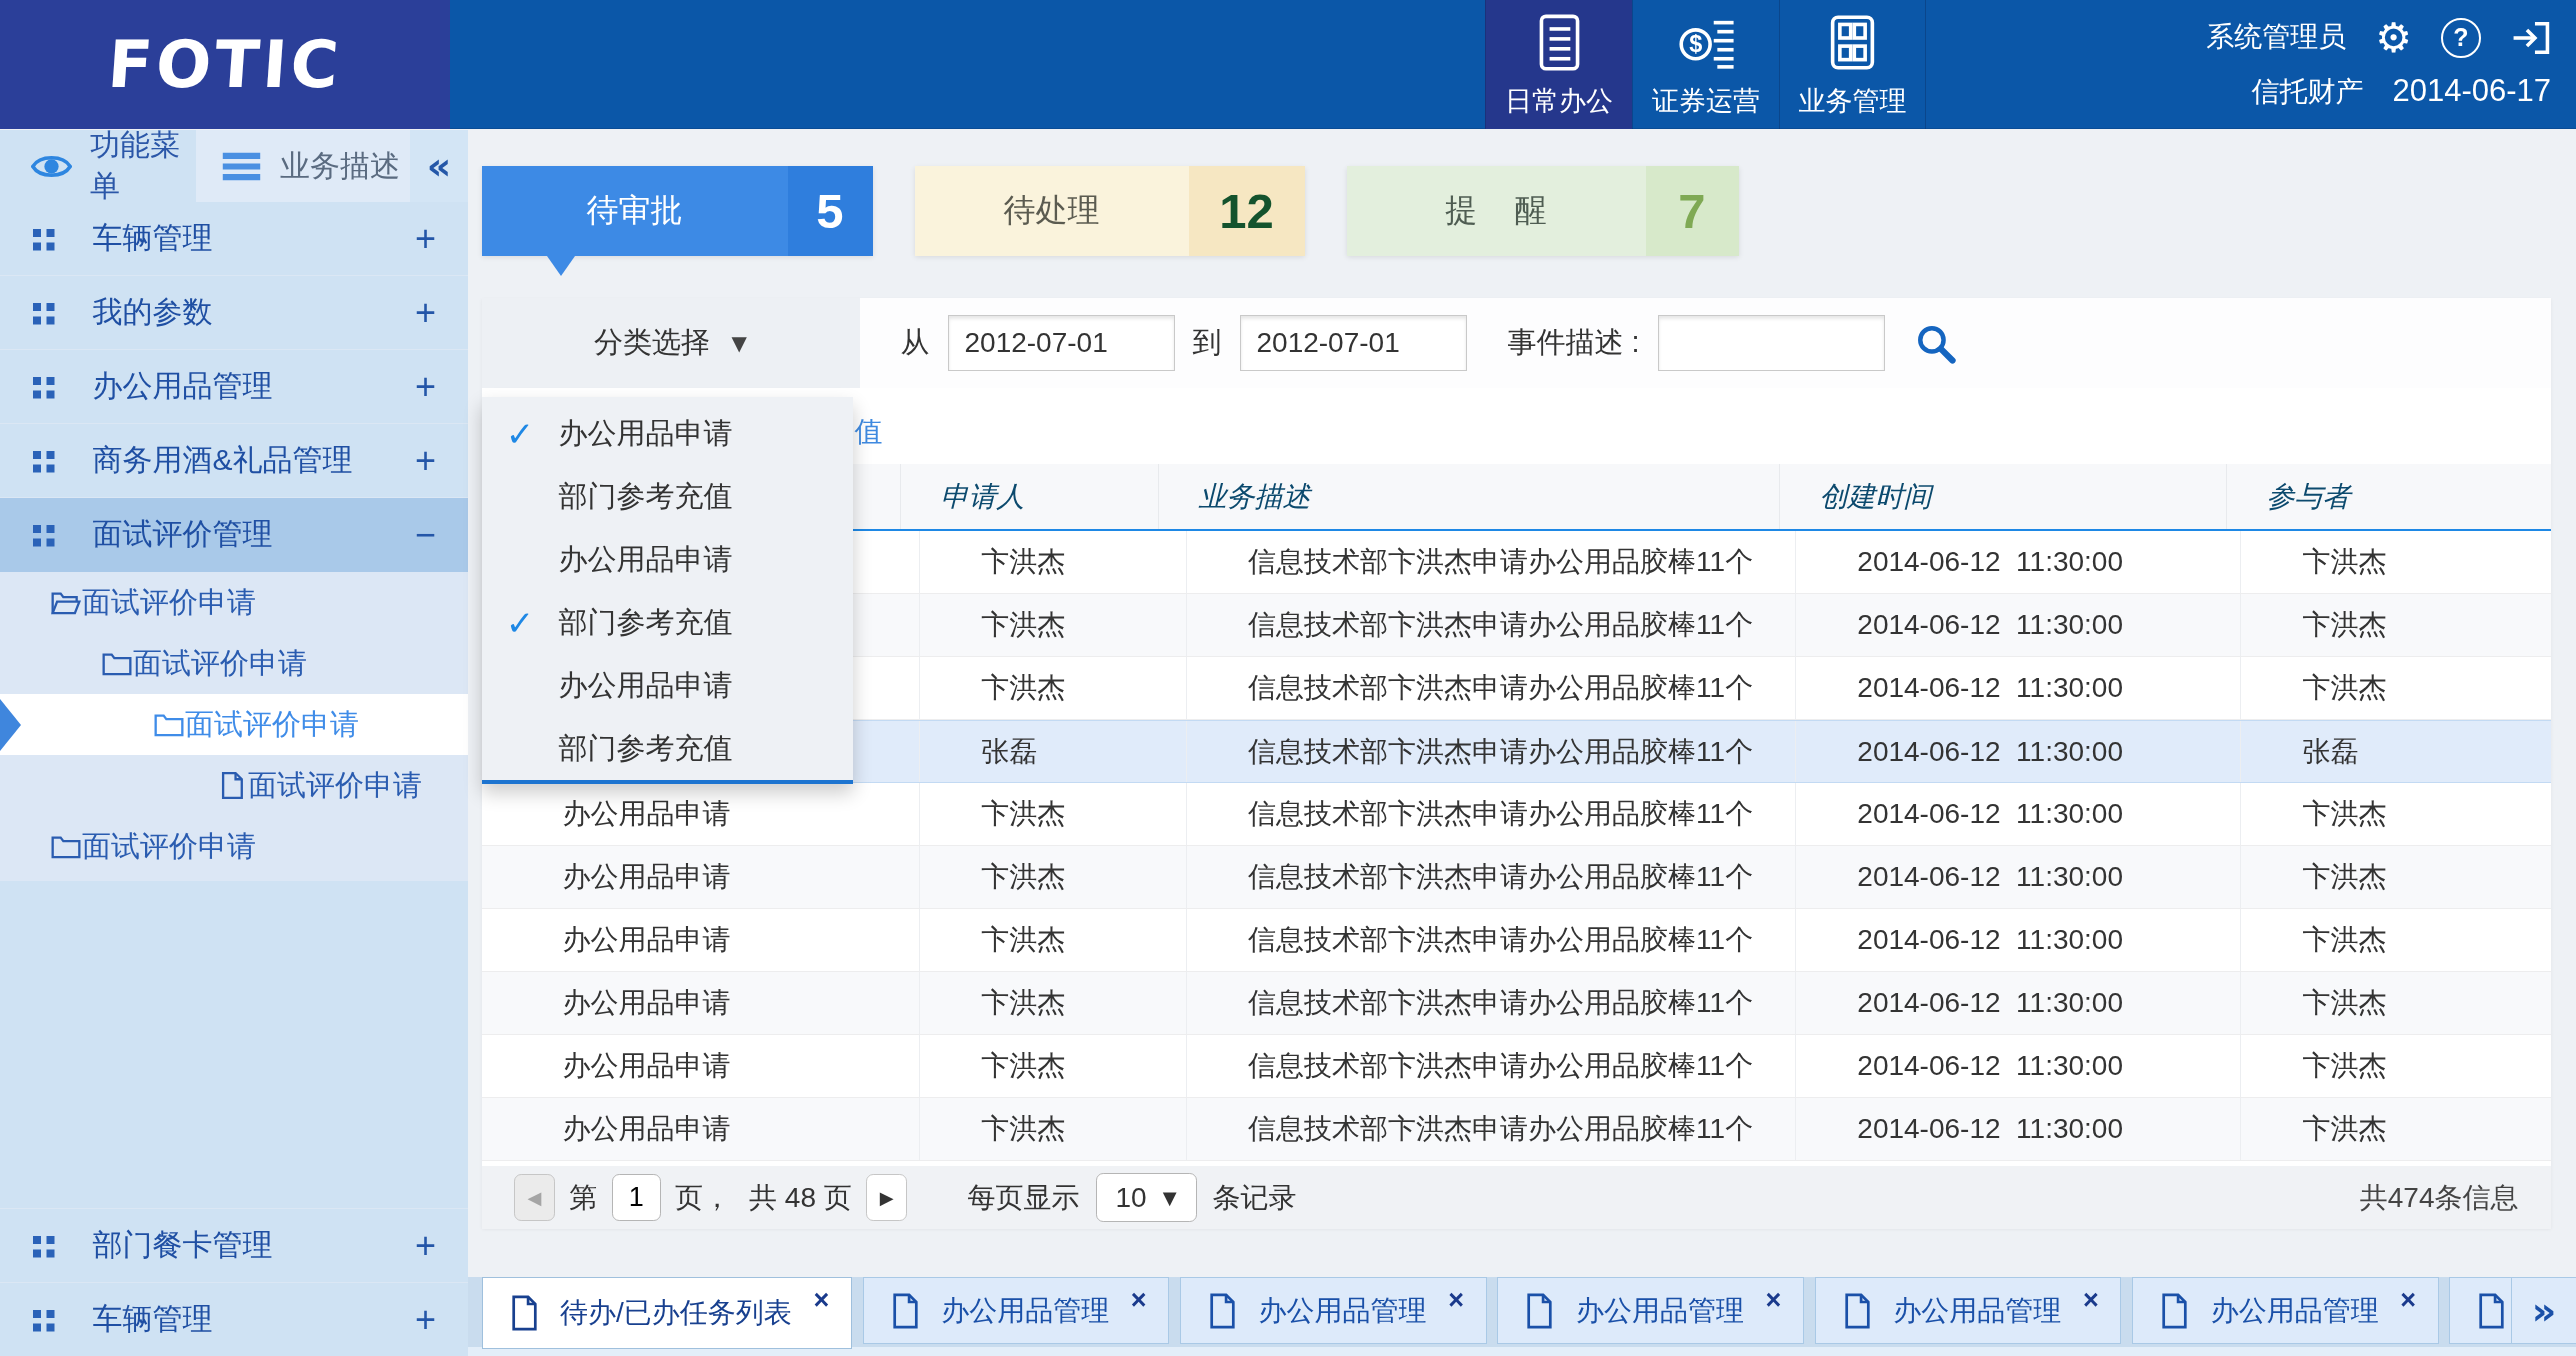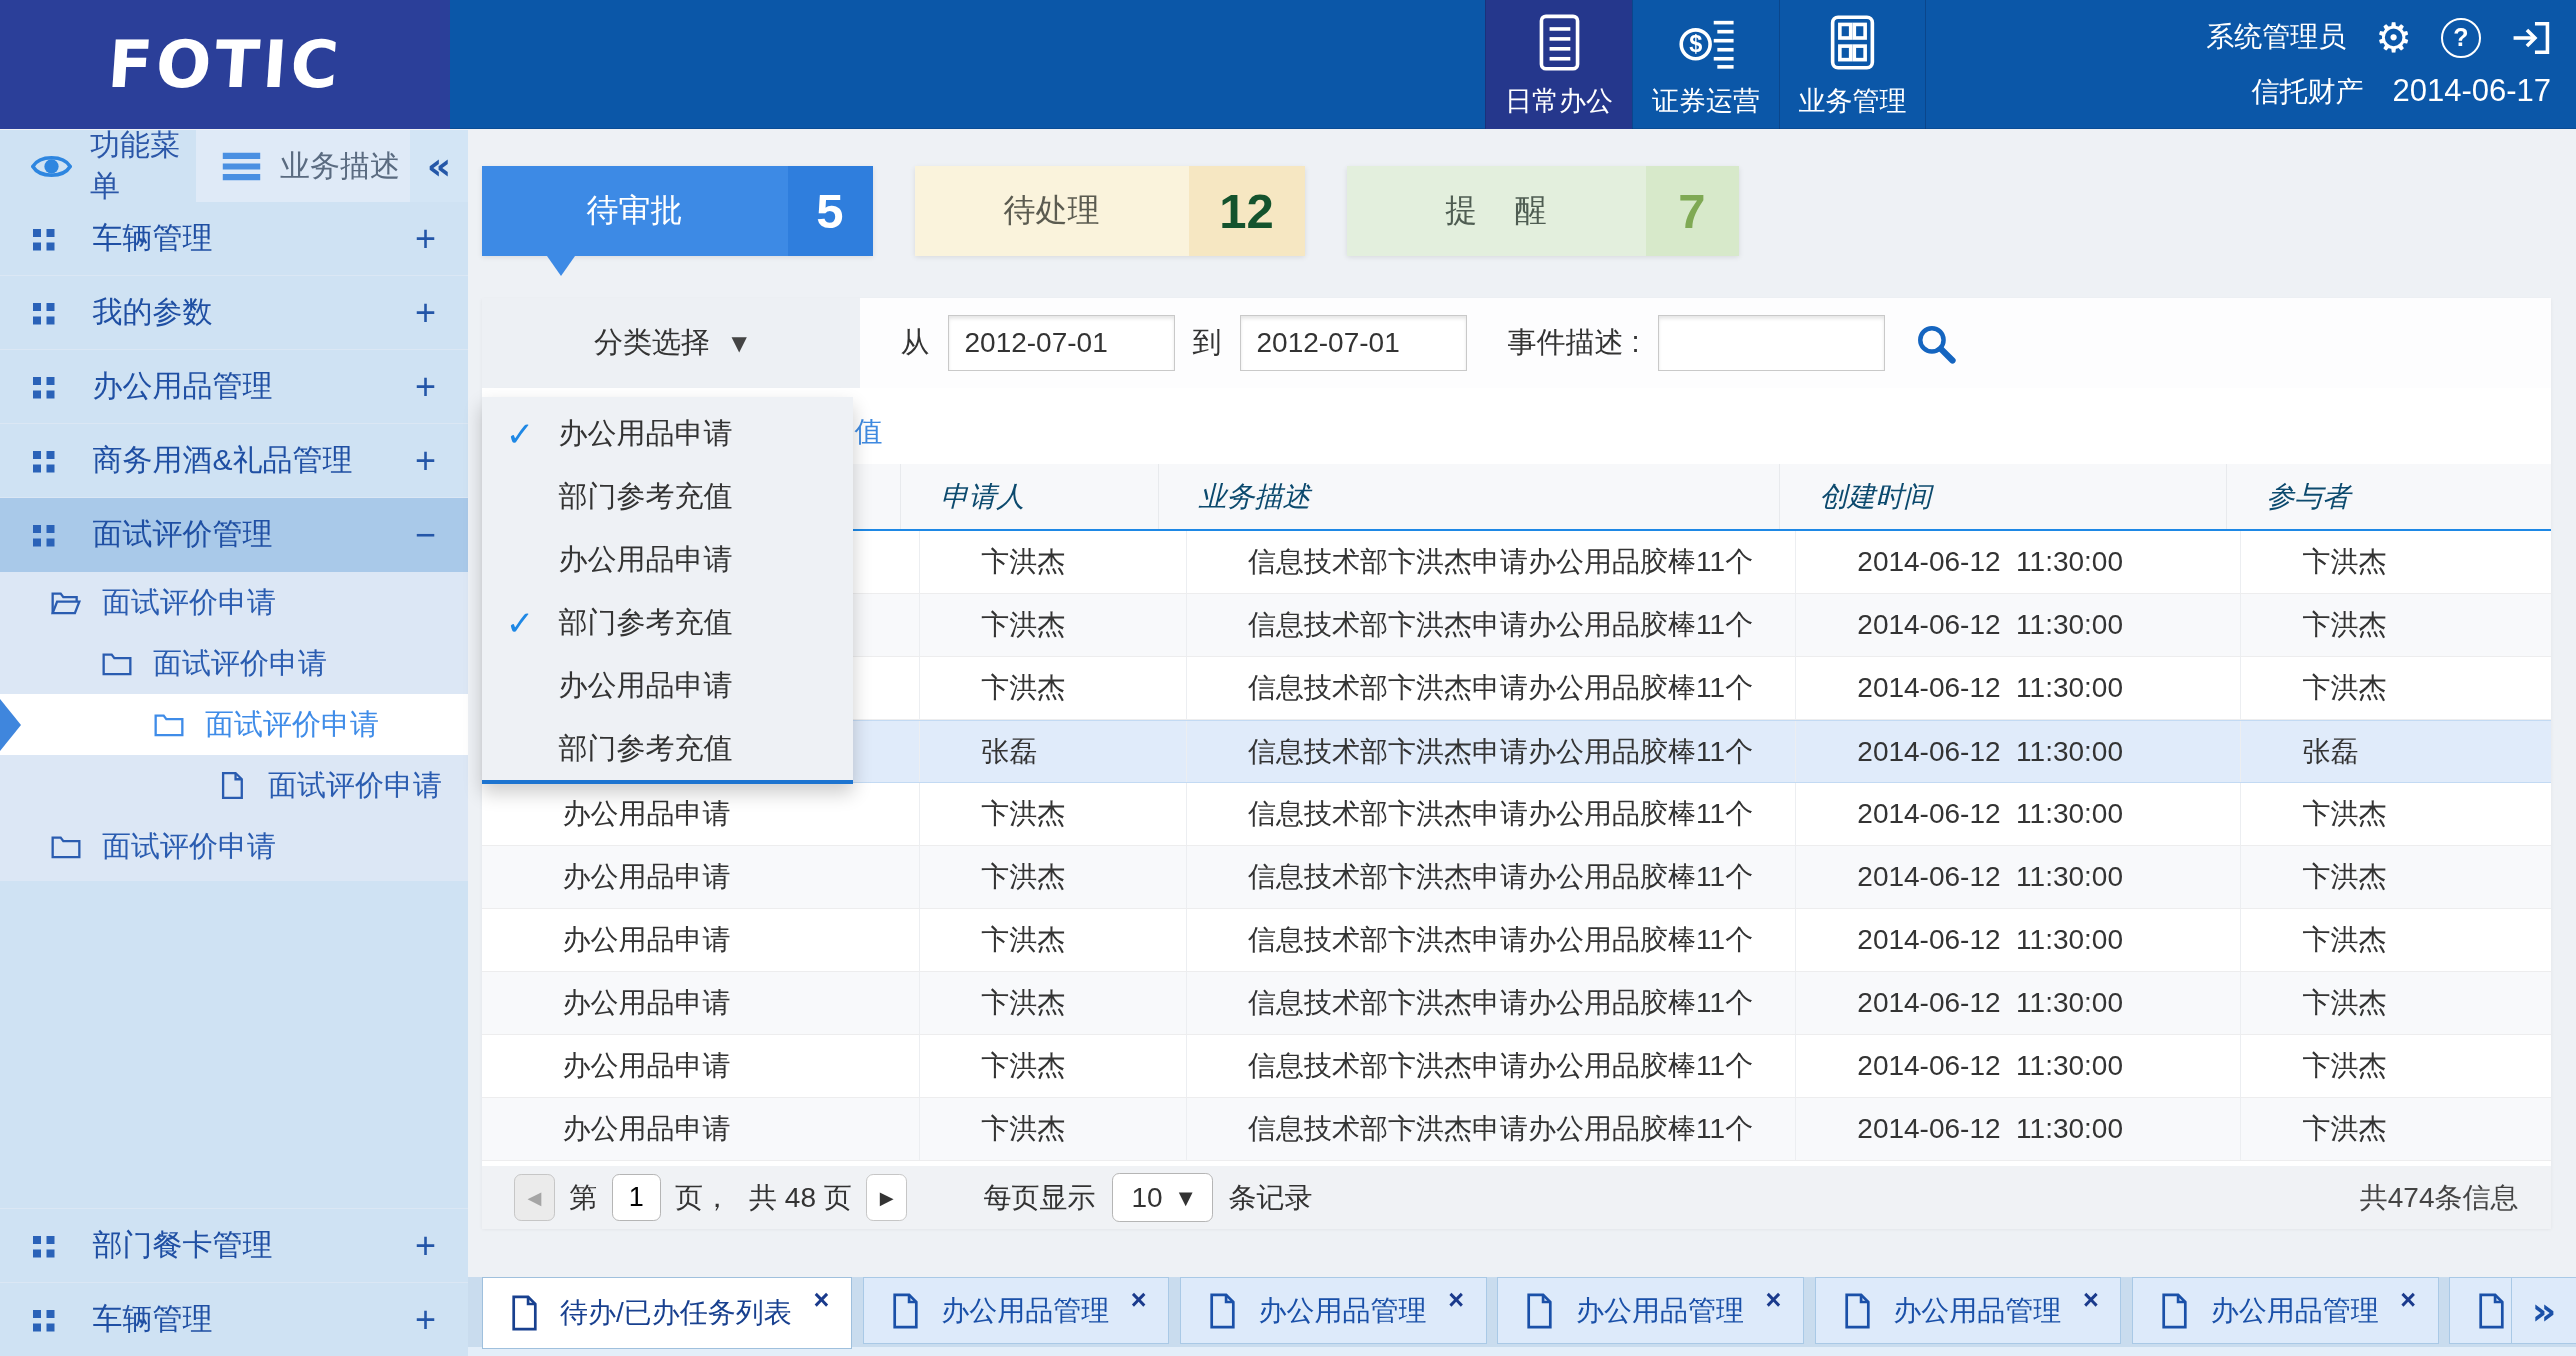--- a/index.html
+++ b/index.html
@@ -35,21 +35,21 @@
   .side-tab.t2{width:214px;padding-left:25px;background:#dfeaf7;color:#5a6b80;}
   .side-collapse{flex:1;background:#d3e5f5;display:flex;align-items:center;justify-content:center;color:#2457a8;font-size:38px;font-weight:bold;cursor:pointer;}
   .eye-ic,.hamb-ic{width:41px;height:31px;flex:none;}
   .menu-item{height:74px;flex:none;display:flex;align-items:center;padding:0 32px 0 31px;border-bottom:1.8px solid #dbe7f4;color:#1f4fa3;font-size:30px;cursor:pointer;}
   .menu-item.active{background:#a9c9e9;border-bottom-color:#a9c9e9;}
   .dots{position:relative;width:23.4px;height:23.4px;flex:none;margin-right:38px;}
   .dots::before{content:'';position:absolute;left:1.8px;top:1.8px;width:8px;height:8px;background:#2a62b8;box-shadow:13.5px 0 0 #2a62b8,0 13.5px 0 #2a62b8,13.5px 13.5px 0 #2a62b8;}
   .menu-item .mlabel{flex:1;}
   .expander{font-size:36px;font-weight:300;color:#2456a8;}
   .tree{background:#dce7f5;flex:none;padding-bottom:3.6px;}
-  .tree-item{height:61px;display:flex;align-items:center;gap:20px;color:#2a5cb0;font-size:29px;position:relative;cursor:pointer;}
+  .tree-item{height:61px;display:flex;align-items:center;color:#2a5cb0;font-size:29px;position:relative;cursor:pointer;}
   .tree-item.lv1{padding-left:50px;}
   .tree-item.lv2{padding-left:101px;}
   .tree-item.lv3{padding-left:153px;}
   .tree-item.lv4{padding-left:216px;}
   .tree-item.selected{background:#fff;color:#3f8ce8;}
   .tree-item.selected::before{content:'';position:absolute;left:0;top:4.5px;width:0;height:0;border-left:21.6px solid #3f86dd;border-top:26px solid transparent;border-bottom:26px solid transparent;}
   .tree-ic{width:32px;height:29px;flex:none;}
   .tree-ic svg{display:none;width:32px;height:29px;}
   .tree-ic.folder .svg-folder{display:block;}
   .tree-ic.folder-open .svg-folder-open{display:block;}
@@ -98,21 +98,21 @@
   .td:first-child{border-left:none;}
   .td.c4{white-space:pre;}
 
   .pagebar{position:absolute;left:0;right:0;bottom:0;height:63px;background:#f0f2f5;display:flex;align-items:center;font-size:28px;color:#333;padding-left:18px;}
   .pg-btn{width:41px;height:47px;border:1.8px solid #c6c6c6;border-radius:7.2px;display:flex;align-items:center;justify-content:center;font-size:18px;background:#fff;margin:0 14.4px;cursor:pointer;}
   .pg-btn.prev{background:#ebebeb;color:#a5a5a5;}
   .pg-btn.next{color:#333;}
   .pg-input{width:49px;height:47px;border:1.8px solid #b5b5b5;border-radius:7.2px;text-align:center;font-size:27px;margin:0 14.4px;font-family:"Liberation Sans",sans-serif;outline:none;}
   .pg-sep{margin:0 5.4px 0 0;}
   .pg-total{margin-left:12.6px;}
-  .pg-per{margin-left:62px;}
+  .pg-per{margin-left:46px;}
   .pg-select{min-width:101px;height:49px;border:1.8px solid #b5b5b5;border-radius:7.2px;background:#fff;display:flex;align-items:center;justify-content:center;gap:16px;margin:0 16px;cursor:pointer;}
   .pg-select .car{font-size:18px;color:#333;}
   .total-info{margin-left:auto;margin-right:32px;color:#444;}
 
   .dropdown{position:absolute;left:13.5px;top:267px;width:371px;background:#eef1f5;border-bottom:4.5px solid #1d74d0;box-shadow:0 9px 18px rgba(0,0,0,.20);z-index:20;padding-top:5.4px;}
   .dd-item{height:63px;display:flex;align-items:center;font-size:29px;color:#333;cursor:pointer;}
   .dd-check{width:77px;text-align:center;font-size:34px;color:#1e88e5;visibility:hidden;}
   .dd-item.checked .dd-check{visibility:visible;}
 
   .bottombar{position:absolute;left:0;top:1147px;width:2108px;height:79px;background:#c9dcee;display:flex;align-items:flex-start;padding-left:13.5px;overflow:hidden;}

